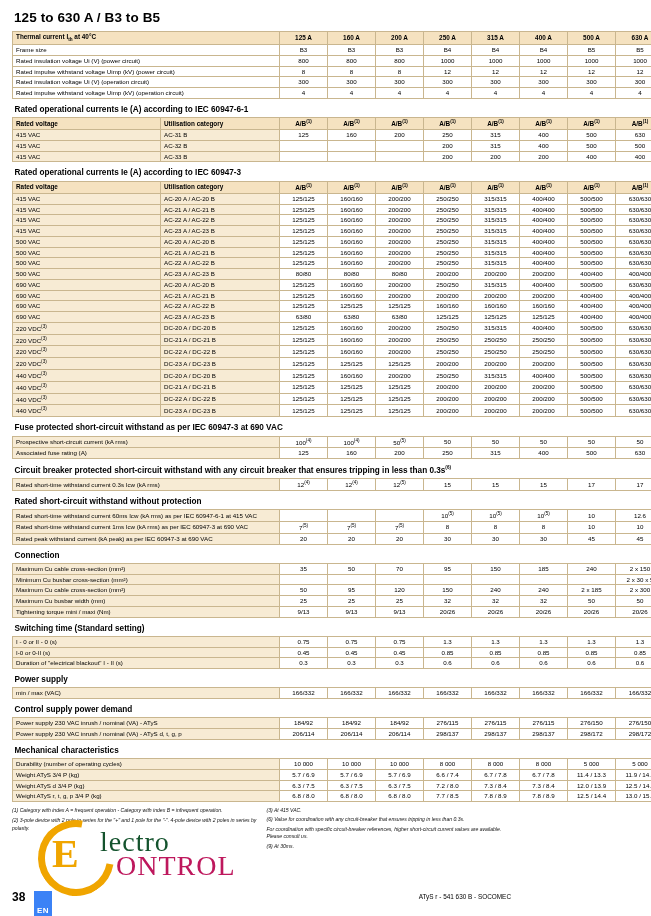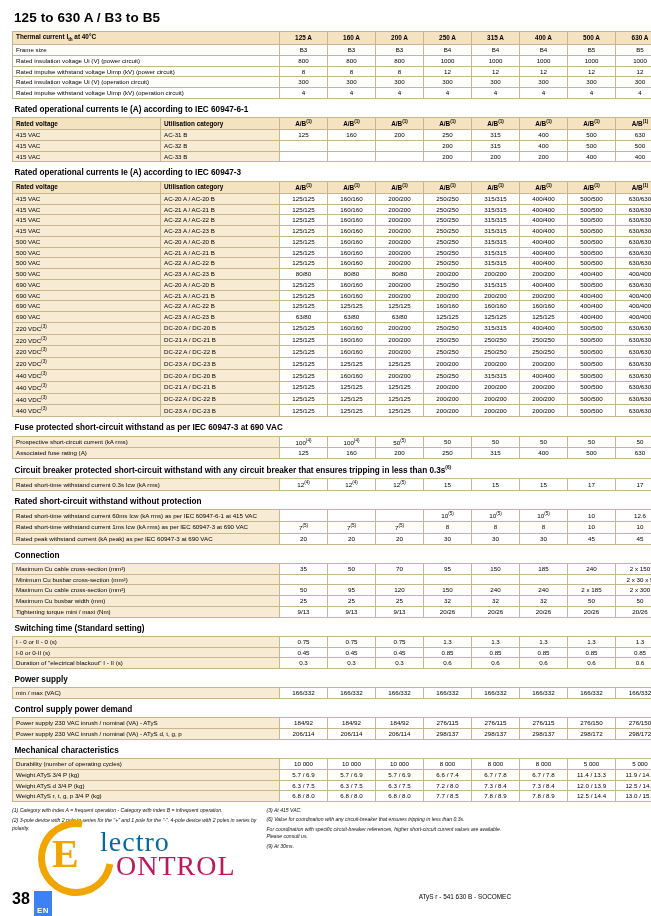--- a/index.html
+++ b/index.html
@@ -44,31 +44,31 @@
   }
   .logo .e{
     position:absolute;left:0;top:0;width:62px;height:62px;border-radius:50%;
     border:7px solid #f0a500;border-right-color:transparent;transform:rotate(-35deg);
   }
   .logo .etxt{
     position:absolute;left:14px;top:10px;font-size:40px;color:#f0a500;font-weight:bold;
     font-family:"Liberation Serif", serif;
   }
   .logo .w1{
-    position:absolute;left:62px;top:6px;font-size:28px;color:#0369a1;
+    position:absolute;left:62px;top:6px;font-size:28px;color:#14532d;
     font-family:"Liberation Serif", serif;letter-spacing:1px;
   }
   .logo .w2{
     position:absolute;left:78px;top:30px;font-size:28px;color:#be185d;
     font-family:"Liberation Serif", serif;letter-spacing:1px;
   }
   .footer{
     position:absolute;left:12px;right:12px;bottom:8px;height:18px;
   }
-  .pgnum{position:absolute;left:0;top:0;font-size:16px;font-weight:bold;}
+  .pgnum{position:absolute;left:0;top:0;font-size:12px;font-weight:bold;}
   .lang{
     position:absolute;left:22px;top:1px;background:#3b82f6;color:#fff;font-size:8px;
     font-weight:bold;padding:15px 3px;letter-spacing:0.5px;
   }
   .fright{position:absolute;right:0;top:3px;font-size:6.4px;}
 </style>
 </head>
 <body>
 
 <div class="page">

